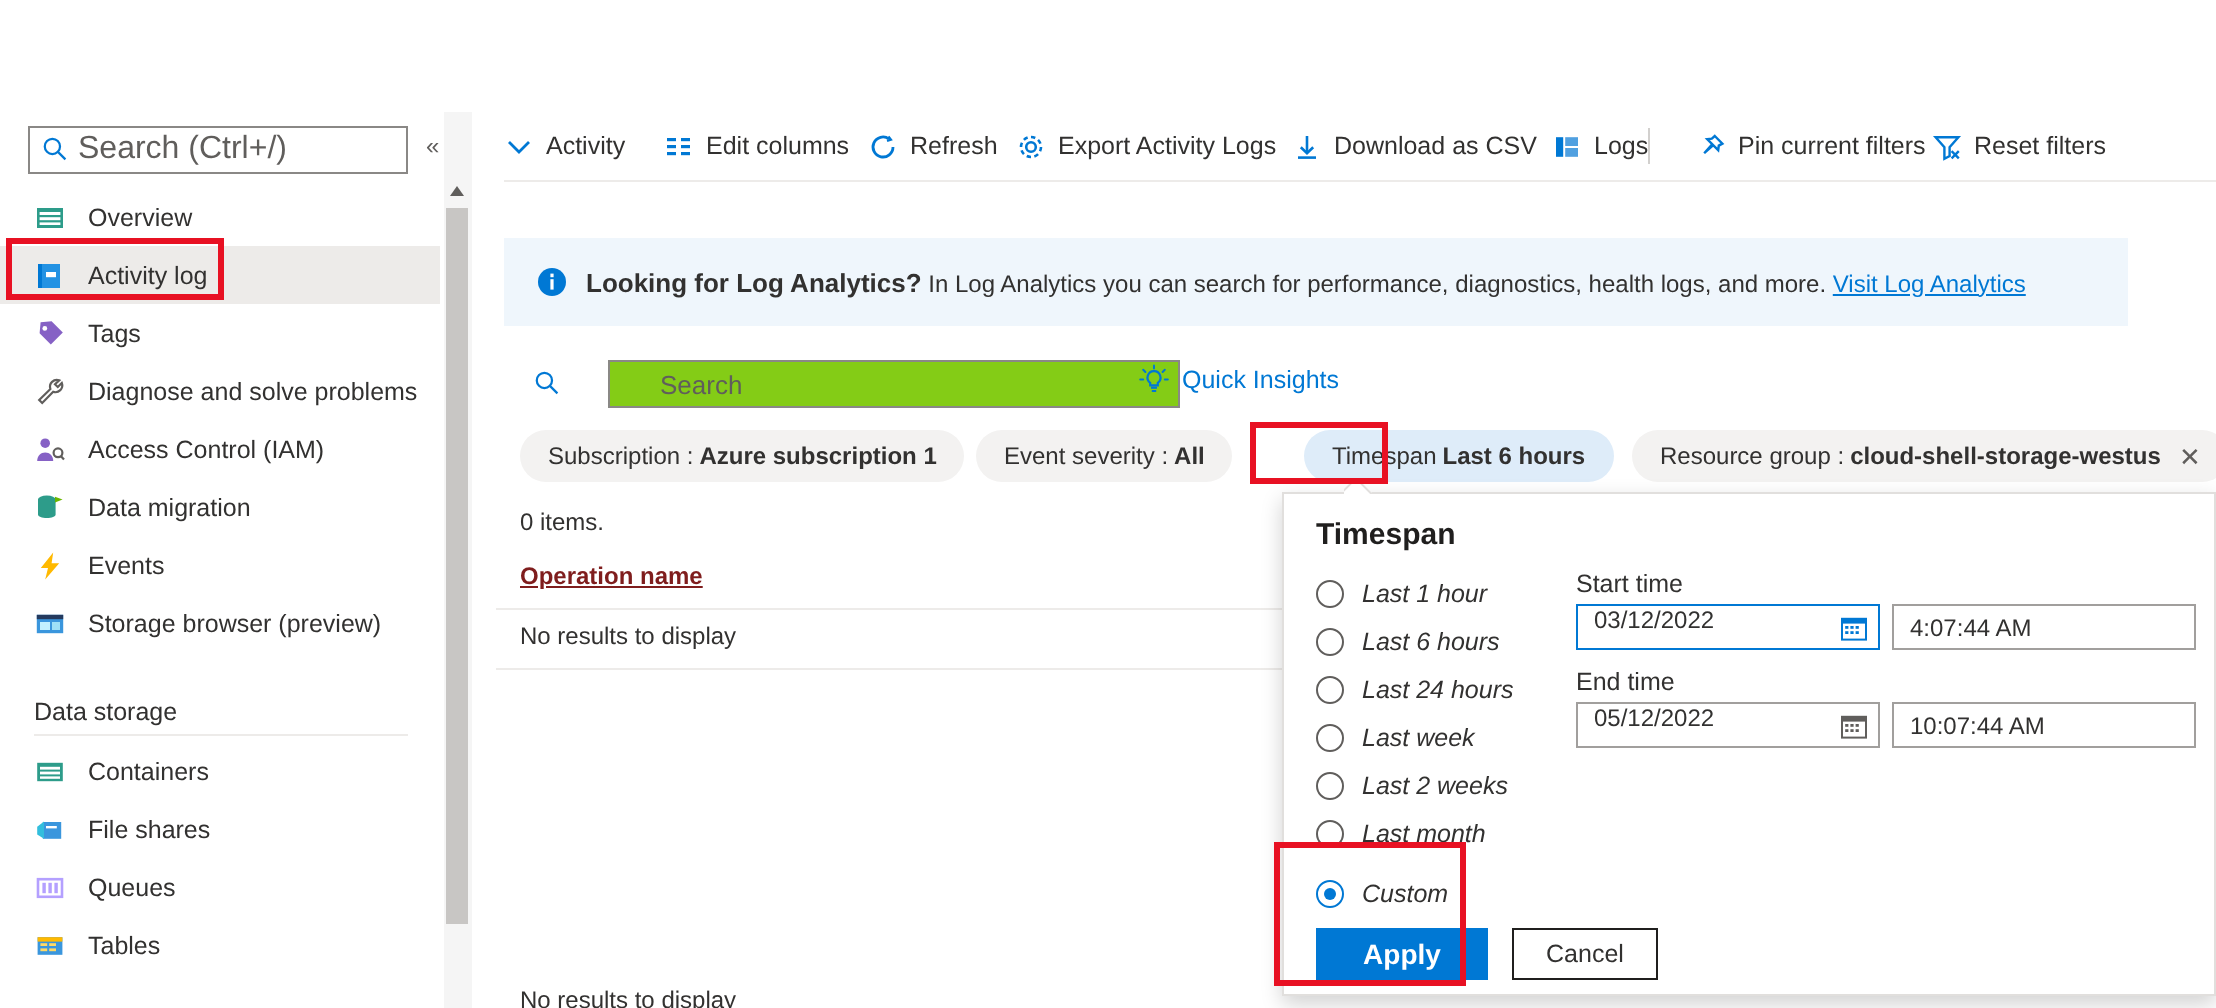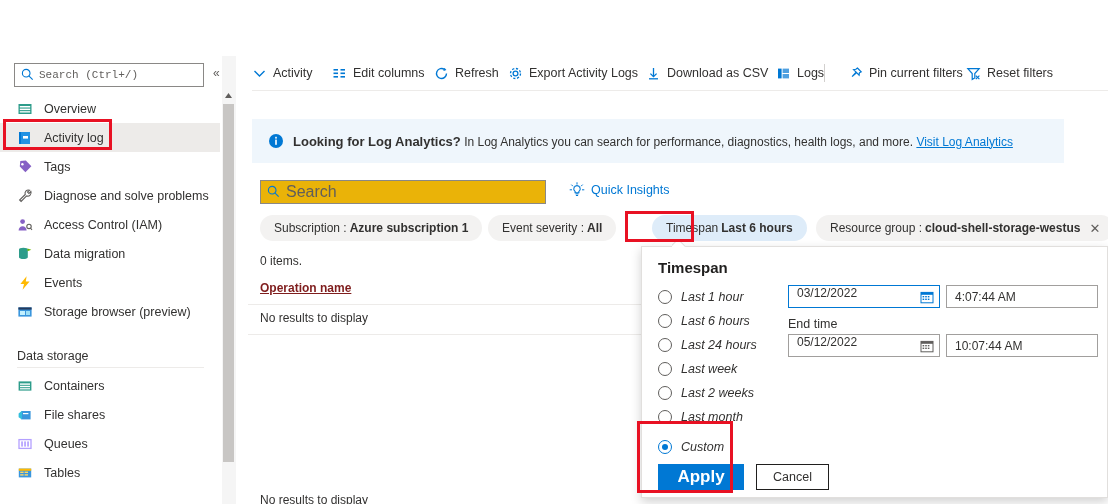--- a/index.html
+++ b/index.html
@@ -31,21 +31,21 @@
     font-size: 11.5px; color: #605e5c;
   }
   .pin-icon { position: absolute; left: 414px; top: 12px; width: 18px; height: 18px; cursor: pointer; }
   .ellipsis { position: absolute; left: 444px; top: 10px; font-size: 17px; color: #605e5c; letter-spacing: 1px; cursor: pointer; }
 
   
   .side { position: absolute; left: 0; top: 56px; width: 236px; height: 448px; background:#fff; }
   .side-search-wrap { position: absolute; left: 14px; top: 7px; width: 190px; height: 24px; }
   .side-search {
     width: 190px; height: 24px; border: 1px solid #8a8886; background: #fff;
-    font-size: 11px; color: #605e5c; padding-left: 24px; font-family: Liberation Mono, monospace; outline: none;
+    font-size: 16px; color: #605e5c; padding-left: 24px; font-family: Liberation Sans, sans-serif; outline: none;
   }
   .side-search::placeholder { color: #605e5c; opacity: 1; }
   .search-glyph { position: absolute; left: 7px; top: 5px; width: 13px; height: 13px; pointer-events: none; }
   .collapse { position: absolute; left: 213px; top: 10px; font-size: 12px; color: #605e5c; cursor: pointer; }
 
   .nav { position: absolute; left: 0; top: 38px; width: 220px; }
   .nav-item {
     position: relative; height: 29px; display: flex; align-items: center;
     padding-left: 17px; font-size: 12.5px; color: #323130; cursor: pointer;
   }
@@ -80,22 +80,22 @@
     background: #eff6fc; display: flex; align-items: center; padding-left: 16px;
   }
   .banner-ico { width: 16px; height: 16px; margin-right: 9px; flex: 0 0 16px; }
   .banner-txt { font-size: 12px; color: #323130; }
   .banner-txt b { font-weight: 700; font-size: 13px; }
   .banner-link { color: #0078d4; text-decoration: underline; cursor: pointer; }
 
   
   .srch-wrap { position: absolute; left: 24px; top: 124px; width: 286px; height: 24px; }
   .srch {
-    width: 286px; height: 24px; border: 1px solid #8a8886; background: #eab308;
-    font-size: 16px; color: #605e5c; padding-left: 25px; font-family: inherit; outline: none;
+    width: 286px; height: 24px; border: 1px solid #8a8886; background: #84cc16;
+    font-size: 13px; color: #605e5c; padding-left: 25px; font-family: inherit; outline: none; margin-left: 44px;
   }
   .srch::placeholder { color: #605e5c; opacity: 1; }
   .qi { position: absolute; left: 333px; top: 126px; display: flex; align-items: center; cursor: pointer; }
   .qi-ico { width: 16px; height: 16px; margin-right: 6px; }
   .qi-txt { font-size: 12.5px; color: #0078d4; }
 
   
   .pills { position: absolute; left: 24px; top: 159px; height: 26px; }
   .pill {
     position: absolute; top: 0; height: 26px; border-radius: 13px; background: #f3f2f1;
@@ -155,21 +155,21 @@
   .date-val { font-size: 12px; color: #323130; padding-left: 8px; }
   .cal-ico { position: absolute; right: 5px; top: 4px; width: 14px; height: 14px; }
   .time-box {
     width: 152px; height: 23px; border: 1px solid #a19f9d; background: #fff;
     display: flex; align-items: center; margin-left: 6px;
   }
   .time-val { font-size: 12px; color: #323130; padding-left: 8px; }
 
   .btn-apply {
     position: absolute; left: 16px; top: 217px; width: 86px; height: 26px;
-    background: #0078d4; color: #fff; border: none; font-size: 17px;
+    background: #0078d4; color: #fff; border: none; font-size: 14px;
     font-family: inherit; font-weight: 600; cursor: pointer;
   }
   .btn-cancel {
     position: absolute; left: 114px; top: 217px; width: 73px; height: 26px;
     background: #fff; color: #323130; border: 1px solid #201f1e; font-size: 12.5px;
     font-family: inherit; cursor: pointer;
   }
 
   
   .anno { position: absolute; border: 3px solid #e81123; z-index: 60; pointer-events: none; }
@@ -490,20 +490,21 @@
         <span class="rdo"></span>
         <span class="rdo-lbl">Last month</span>
       </div>
       <div class="radio-row on" style="margin-top:6px">
         <span class="rdo"></span>
         <span class="rdo-lbl">Custom</span>
       </div>
     </div>
 
     <div class="fields">
+      <div class="fld-lbl">Start time</div>
       <div class="fld-row">
         <div class="date-box focus">
           <span class="date-val">03/12/2022</span>
           <svg class="cal-ico" viewBox="0 0 14 14">
             <rect x="1" y="2.4" width="12" height="10.4" fill="none" stroke="#0078d4" stroke-width="1"></rect>
             <rect x="1" y="2.4" width="12" height="2.4" fill="#0078d4"></rect>
             <g fill="#0078d4">
               <rect x="2.6" y="6" width="1.6" height="1.4"></rect>
               <rect x="5.2" y="6" width="1.6" height="1.4"></rect>
               <rect x="7.8" y="6" width="1.6" height="1.4"></rect>

